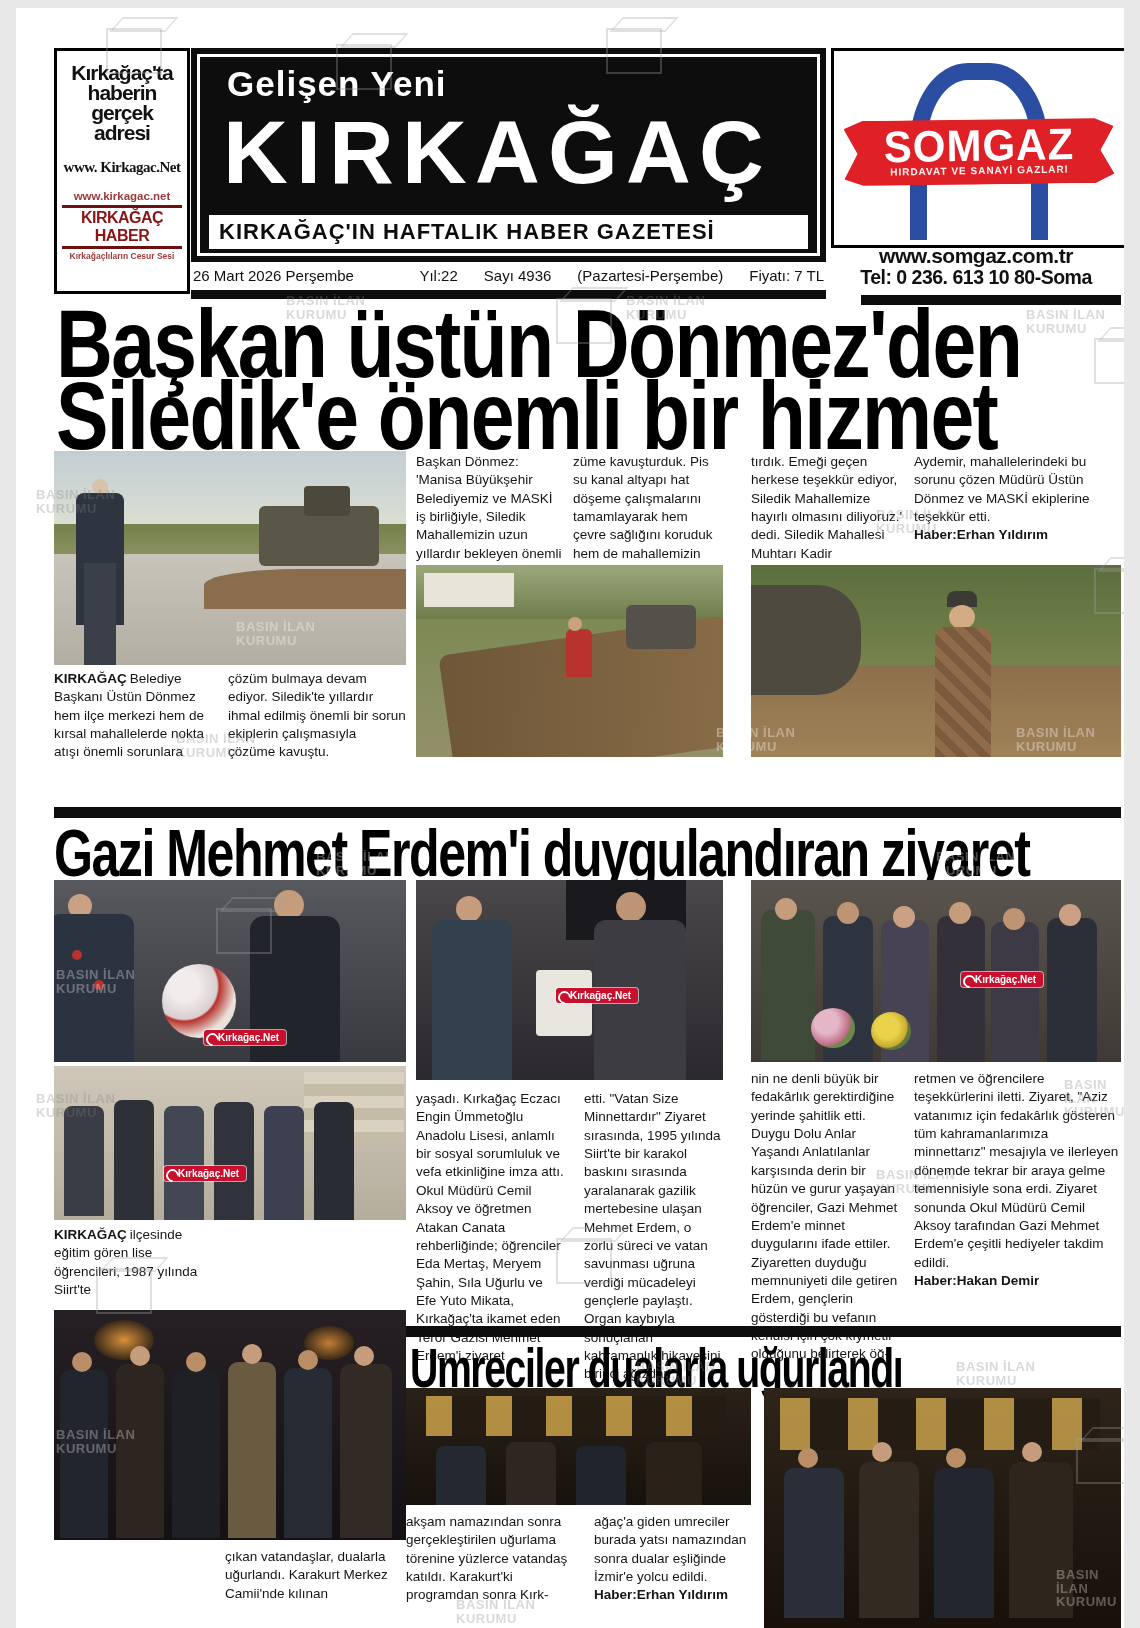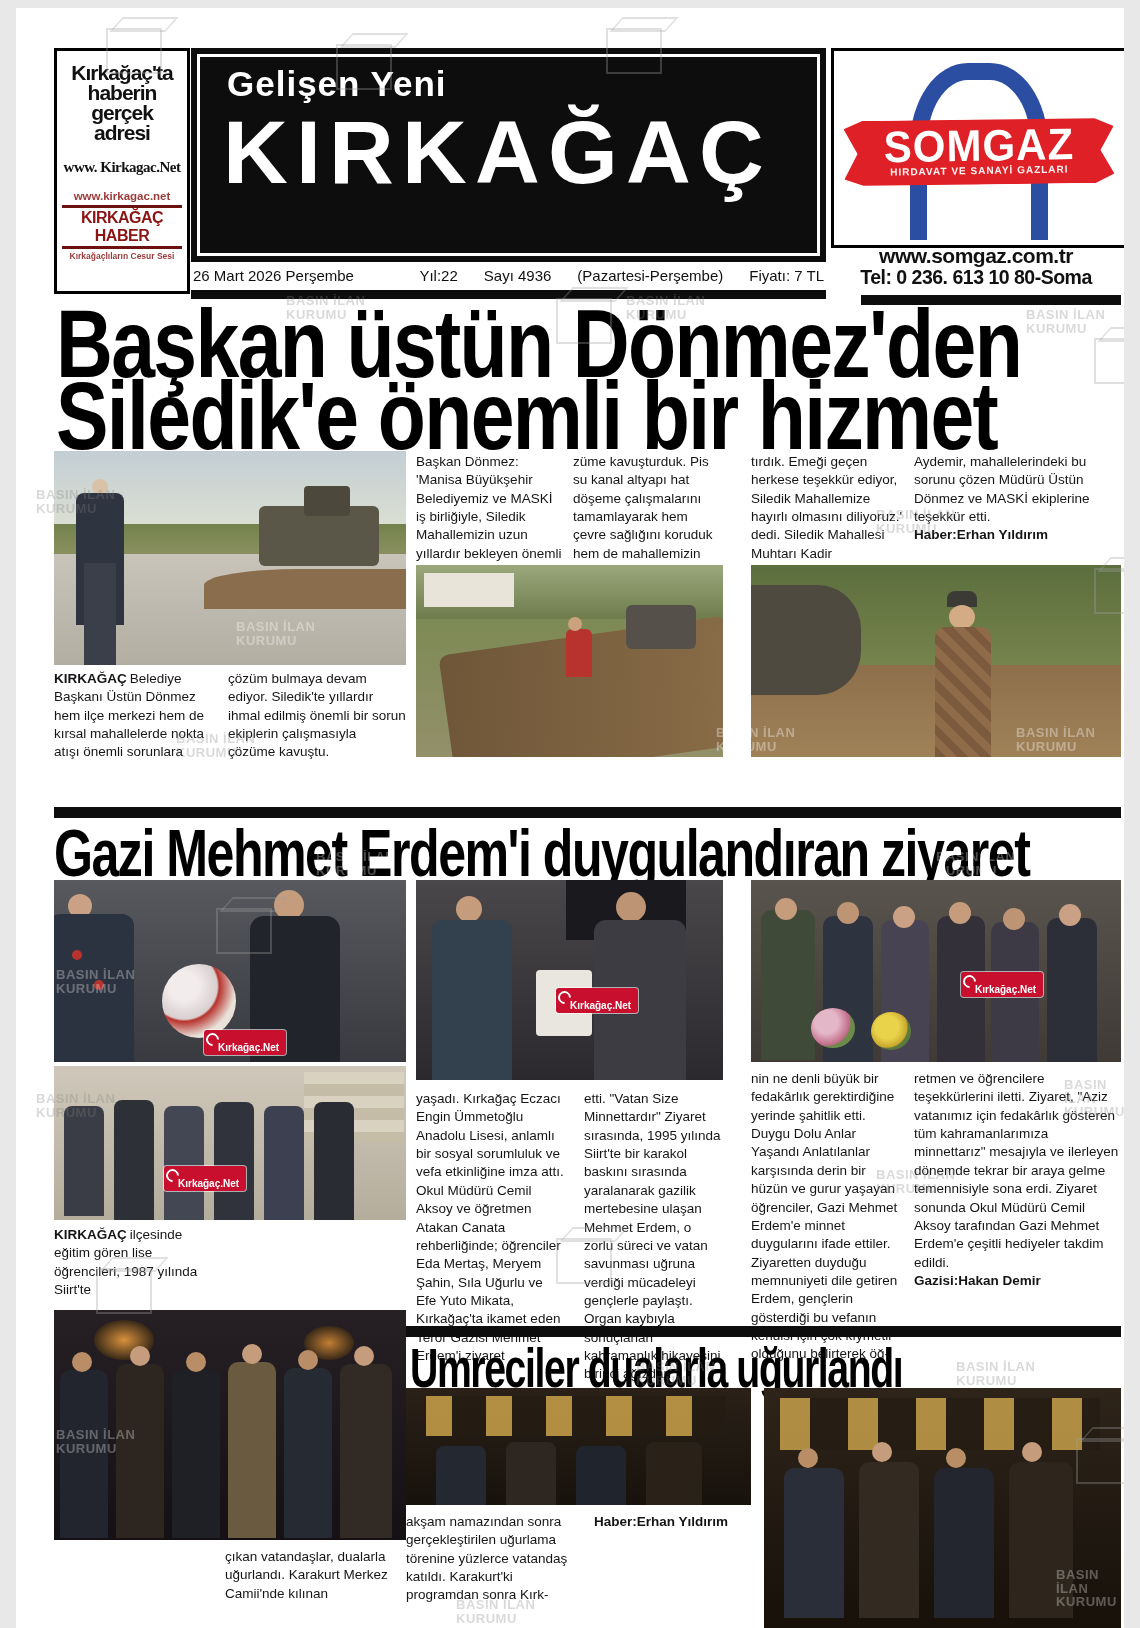--- a/index.html
+++ b/index.html
@@ -35,21 +35,21 @@
   #h1b{left:40px;top:360px;font-size:96px;line-height:1;transform:scale(.82,1);}
   #h2{left:38px;top:812px;font-size:66px;line-height:1;transform:scale(.76,1);}
   #h3{left:394px;top:1332px;font-size:56px;line-height:1;transform:scale(.70,1);}
   
   .col{font-size:13.5px;line-height:1.36;text-align:left;color:#151515;}
   .byline{font-weight:bold;}
   .cap b{margin-right:3px;}
   
   .ph{overflow:hidden;background:#777;}
   .ph div{position:absolute;}
-  .badge{position:absolute;background:#c8102e;color:#fff;font-size:10px;font-weight:bold;padding:12px 7px 2px 14px;border-radius:3px;white-space:nowrap;box-shadow:0 0 0 1px rgba(255,255,255,.6);}
+  .badge{position:absolute;background:#c8102e;color:#fff;font-size:10px;font-weight:bold;padding:2px 7px 2px 14px;border-radius:3px;white-space:nowrap;box-shadow:0 0 0 1px rgba(255,255,255,.6);}
   .badge::before{content:"";position:absolute;left:2px;top:3px;width:9px;height:9px;border-radius:50%;border:2px solid #fff;border-right-color:transparent;transform:rotate(45deg);}
   
   .wm{position:absolute;z-index:6;color:rgba(130,130,130,.30);font-size:13px;font-weight:bold;line-height:1.05;pointer-events:none;letter-spacing:.5px;}
   .cube{position:absolute;z-index:6;width:52px;height:42px;border:2px solid rgba(160,160,160,.33);pointer-events:none;}
   .cube::before{content:"";position:absolute;left:8px;top:-13px;width:100%;height:11px;border:2px solid rgba(160,160,160,.33);transform:skewX(-42deg);}
 </style>
 </head>
 <body>
 
 <div id="page">
@@ -58,20 +58,21 @@
     <div class="slogan">Kırkağaç'ta haberin gerçek adresi</div>
     <div class="url-big">www. Kirkagac.Net</div>
     <div class="url-small">www.kirkagac.net</div>
     <div class="brand">KIRKAĞAÇ HABER</div>
     <div class="tagline">Kırkağaçlıların Cesur Sesi</div>
   </div>
 
   <div id="masthead" class="abs">
     <div class="kicker">Gelişen Yeni</div>
     <div class="title">KIRKAĞAÇ</div>
+    <div class="strip">KIRKAĞAÇ'IN HAFTALIK HABER GAZETESİ</div>
   </div>
 
   <div id="dateline" class="abs">
     <span class="d">26 Mart 2026 Perşembe</span>
     <span class="g">Yıl:22</span>
     <span class="g">Sayı 4936</span>
     <span class="g">(Pazartesi-Perşembe)</span>
     <span class="g">Fiyatı: 7 TL</span>
   </div>
   <div class="abs bar" style="left:175px;top:282px;width:635px;height:9px;"></div>
@@ -188,21 +189,21 @@
     <div style="left:60px;top:128px;width:44px;height:40px;background:radial-gradient(circle at 35% 35%,#e4b7c8 30%,#c06a86 60%,#6c8a4a 64%);border-radius:50%;"></div>
     <div style="left:120px;top:132px;width:40px;height:38px;background:radial-gradient(circle at 40% 40%,#e8d34a 35%,#caa82e 60%,#5c7a3c 64%);border-radius:50%;"></div>
     <div class="badge" style="left:210px;top:92px;">Kırkağaç.Net</div>
   </div>
 
   <div class="abs col" style="left:400px;top:1082px;width:150px;">yaşadı. Kırkağaç Eczacı Engin Ümmetoğlu Anadolu Lisesi, anlamlı bir sosyal sorumluluk ve vefa etkinliğine imza attı. Okul Müdürü Cemil Aksoy ve öğretmen Atakan Canata rehberliğinde; öğrenciler Eda Mertaş, Meryem Şahin, Sıla Uğurlu ve Efe Yuto Mikata, Kırkağaç'ta ikamet eden Terör Gazisi Mehmet Erdem'i ziyaret</div>
   <div class="abs col" style="left:568px;top:1082px;width:140px;">etti. "Vatan Size Minnettardır" Ziyaret sırasında, 1995 yılında Siirt'te bir karakol baskını sırasında yaralanarak gazilik mertebesine ulaşan Mehmet Erdem, o zorlu süreci ve vatan savunması uğruna verdiği mücadeleyi gençlerle paylaştı. Organ kaybıyla sonuçlanan kahramanlık hikayesini birinci ağızdan dinleyen öğrenciler, vatan sevgisi-</div>
   <div class="abs col" style="left:735px;top:1062px;width:152px;">nin ne denli büyük bir fedakârlık gerektirdiğine yerinde şahitlik etti. Duygu Dolu Anlar Yaşandı Anlatılanlar karşısında derin bir hüzün ve gurur yaşayan öğrenciler, Gazi Mehmet Erdem'e minnet duygularını ifade ettiler. Ziyaretten duyduğu memnuniyeti dile getiren Erdem, gençlerin gösterdiği bu vefanın kendisi için çok kıymetli olduğunu belirterek öğ-</div>
   <div class="abs col" style="left:898px;top:1062px;width:208px;">
     <span>retmen ve öğrencilere teşekkürlerini iletti. Ziyaret, "Aziz vatanımız için fedakârlık gösteren tüm kahramanlarımıza minnettarız" mesajıyla ve ilerleyen dönemde tekrar bir araya gelme temennisiyle sona erdi. Ziyaret sonunda Okul Müdürü Cemil Aksoy tarafından Gazi Mehmet Erdem'e çeşitli hediyeler takdim edildi.</span>
-    <div class="byline">Gazisi:Hakan Demir</div>
+    <div class="byline">Haber:Hakan Demir</div>
   </div>
 
   <div class="abs ph" style="left:38px;top:1302px;width:352px;height:230px;">
     <div style="left:0;top:0;width:100%;height:100%;background:linear-gradient(#262024,#141014);"></div>
     <div style="left:40px;top:10px;width:60px;height:40px;background:radial-gradient(#d8913c,#3a2a18 70%);border-radius:50%;"></div>
     <div style="left:250px;top:16px;width:50px;height:34px;background:radial-gradient(#c27e34,#3a2a18 70%);border-radius:50%;"></div>
     <div style="left:6px;top:60px;width:48px;height:168px;background:#23252e;border-radius:10px 10px 0 0;"></div>
     <div style="left:62px;top:54px;width:48px;height:174px;background:#2c2520;border-radius:10px 10px 0 0;"></div>
     <div style="left:118px;top:60px;width:48px;height:168px;background:#1e2026;border-radius:10px 10px 0 0;"></div>
     <div style="left:174px;top:52px;width:48px;height:176px;background:#6a5a40;border-radius:10px 10px 0 0;"></div>
@@ -236,20 +237,21 @@
     <div style="left:170px;top:80px;width:60px;height:150px;background:#23262e;border-radius:10px 10px 0 0;"></div>
     <div style="left:245px;top:74px;width:64px;height:156px;background:#2e261c;border-radius:10px 10px 0 0;"></div>
     <div style="left:34px;top:60px;width:20px;height:20px;border-radius:50%;background:#b98e66;"></div>
     <div style="left:108px;top:54px;width:20px;height:20px;border-radius:50%;background:#c59c7c;"></div>
     <div style="left:182px;top:60px;width:20px;height:20px;border-radius:50%;background:#b98e66;"></div>
     <div style="left:258px;top:54px;width:20px;height:20px;border-radius:50%;background:#c59c7c;"></div>
   </div>
 
   <div class="abs col" style="left:390px;top:1505px;width:164px;">akşam namazından sonra gerçekleştirilen uğurlama törenine yüzlerce vatandaş katıldı. Karakurt'ki programdan sonra Kırk-</div>
   <div class="abs col" style="left:578px;top:1505px;width:158px;">
+    <span>ağaç'a giden umreciler burada yatsı namazından sonra dualar eşliğinde İzmir'e yolcu edildi.</span>
     <div class="byline">Haber:Erhan Yıldırım</div>
   </div>
 
   <div class="wm" style="left:270px;top:286px;"><span>BASIN İLAN</span><br><span>KURUMU</span></div>
   <div class="wm" style="left:610px;top:286px;"><span>BASIN İLAN</span><br><span>KURUMU</span></div>
   <div class="wm" style="left:1010px;top:300px;"><span>BASIN İLAN</span><br><span>KURUMU</span></div>
   <div class="wm" style="left:20px;top:480px;"><span>BASIN İLAN</span><br><span>KURUMU</span></div>
   <div class="wm" style="left:860px;top:500px;"><span>BASIN İLAN</span><br><span>KURUMU</span></div>
   <div class="wm" style="left:220px;top:612px;color:rgba(255,255,255,.35);"><span>BASIN İLAN</span><br><span>KURUMU</span></div>
   <div class="wm" style="left:160px;top:724px;"><span>BASIN İLAN</span><br><span>KURUMU</span></div>

